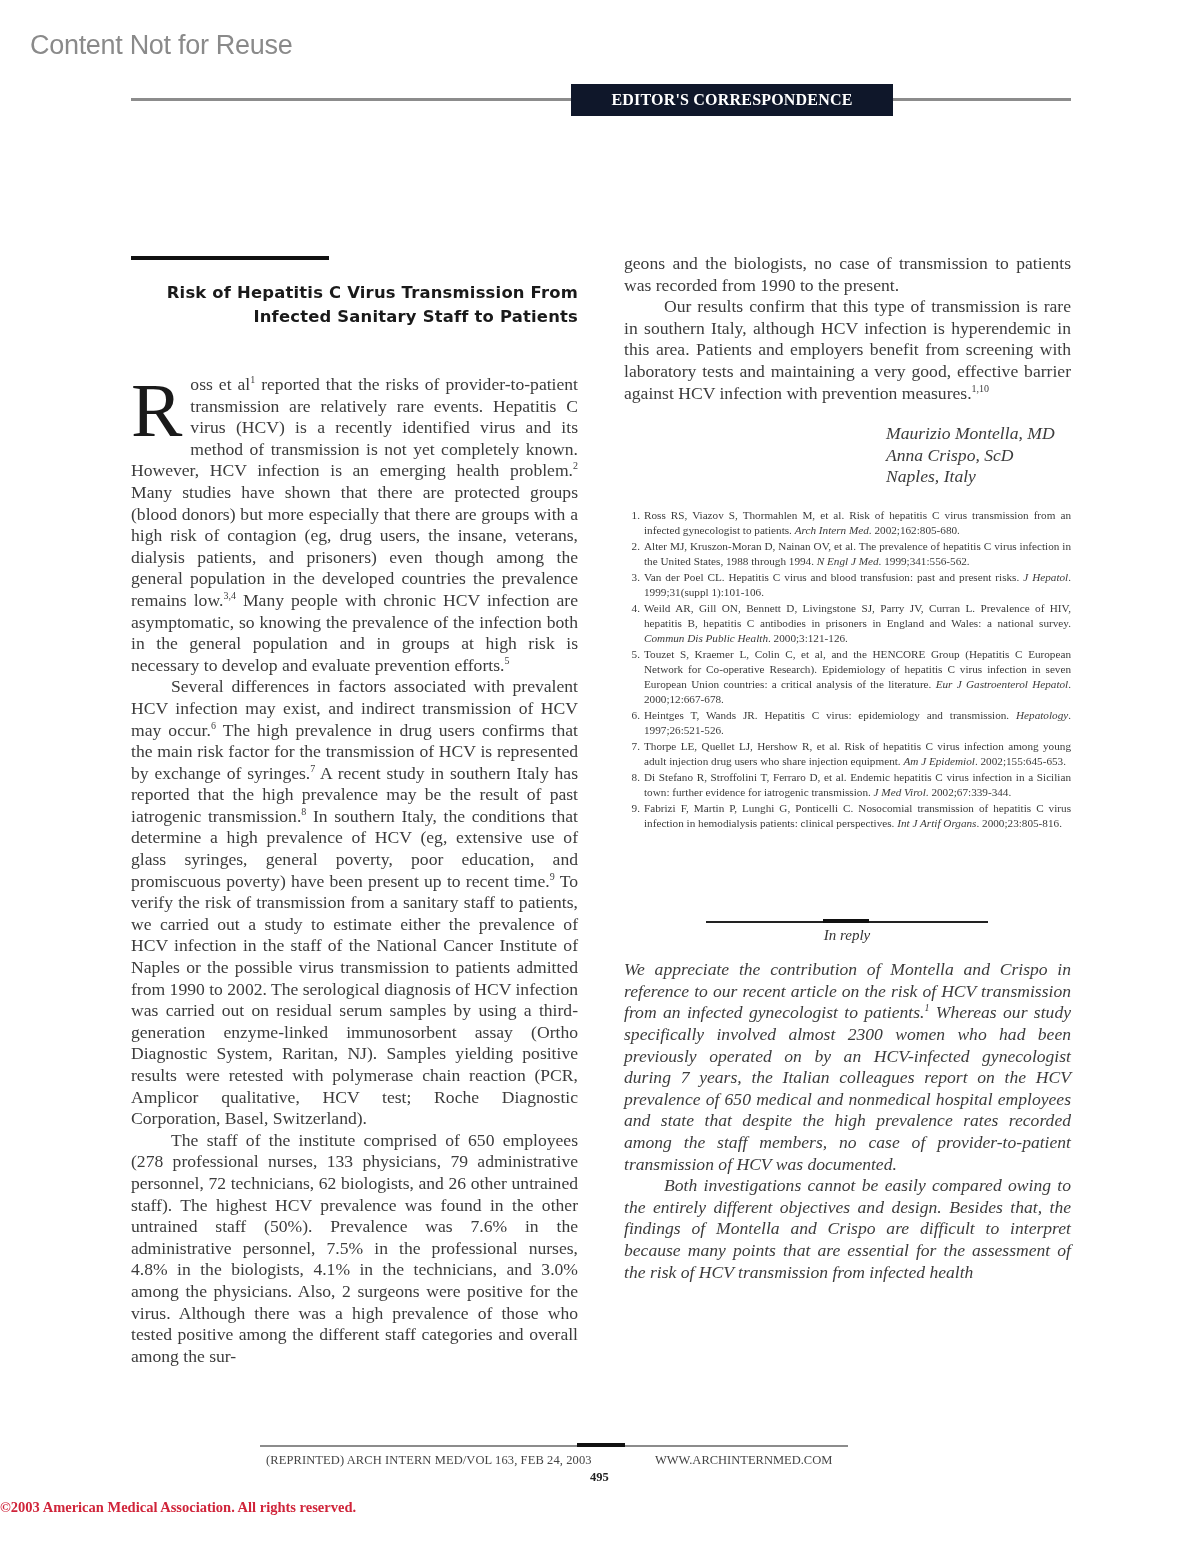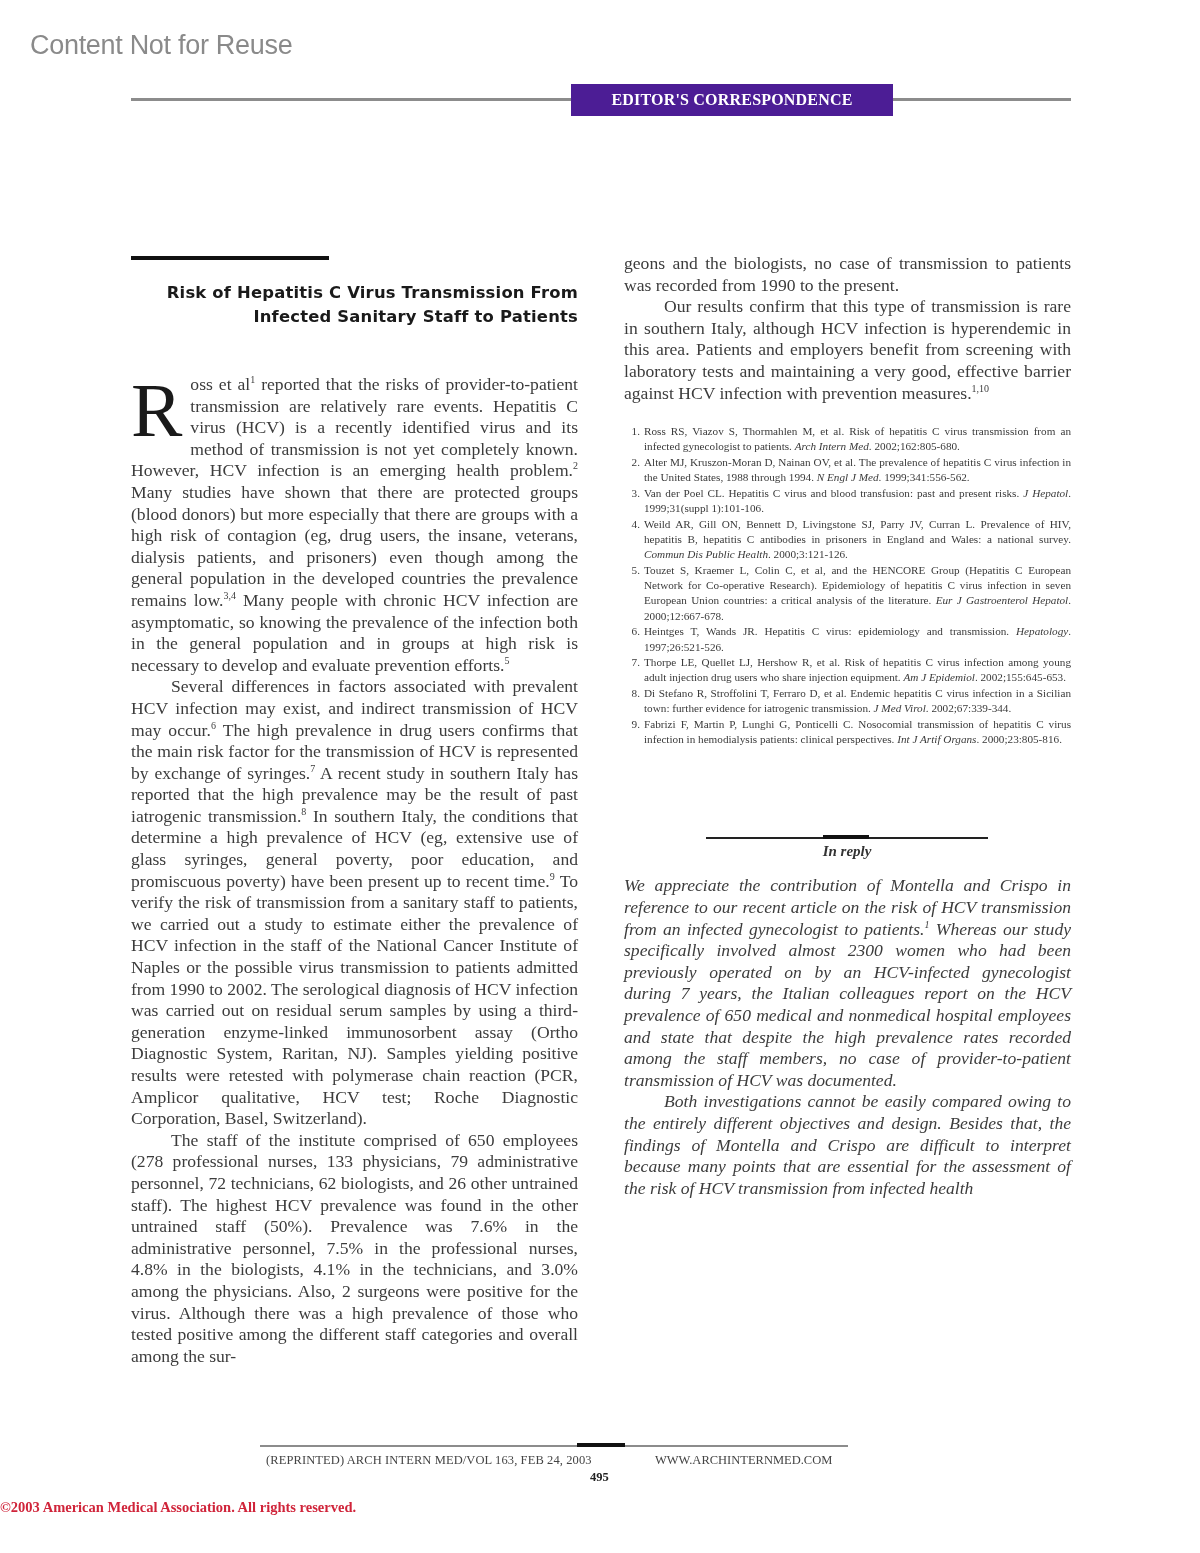--- a/index.html
+++ b/index.html
@@ -2,21 +2,21 @@
 <html><head>
 <meta charset="utf-8">
 <style>
   html, body { margin: 0; padding: 0; background: #ffffff; }
   body { width: 1200px; height: 1553px; position: relative; overflow: hidden;
          font-family: "Liberation Serif", "DejaVu Serif", serif; color: #3a3a3a; }
   .watermark { position: absolute; left: 30px; top: 30px; font-family: "Liberation Sans", sans-serif;
                font-size: 27px; color: #8a8a8a; letter-spacing: -0.3px; text-align: center; }
   .section-bar { position: absolute; left: 131px; top: 84px; width: 940px; height: 32px; }
   .section-bar .rule { position: absolute; left: 0; right: 0; top: 14px; height: 3px; background: #8c8c8c; }
-  .section-bar .label { position: absolute; left: 440px; top: 0; width: 322px; height: 32px; background: #4c1d95;
+  .section-bar .label { position: absolute; left: 440px; top: 0; width: 322px; height: 32px; background: #0f172a;
                         color: #ffffff; font-weight: bold; font-size: 16px; text-align: center; line-height: 32px;
                         letter-spacing: 0.2px; }
   .col { position: absolute; font-size: 17.6px; line-height: 21.6px; text-align: justify; color: #3c3c3c; }
   .col-left { left: 131px; top: 256px; width: 447px; }
   .col-right { left: 624px; top: 253px; width: 447px; }
   .title-rule { width: 198px; height: 4px; background: #111; margin-bottom: 21px; }
   .title { font-family: "DejaVu Sans", sans-serif; font-weight: bold; font-size: 16.4px; line-height: 23.5px;
            color: #1a1a1a; text-align: right; margin: 0 0 46px 0; letter-spacing: 0.2px; }
   .dropcap { float: left; font-size: 77px; line-height: 60px; margin: 6px 8px 0 0; color: #1a1a1a; font-weight: normal; }
   p { margin: 0; }
@@ -24,21 +24,21 @@
   sup { font-size: 10px; line-height: 0; vertical-align: 7px; }
   .sig { margin: 19px 0 0 262px; font-style: italic; font-size: 17.6px; line-height: 21.6px; text-align: left; }
   .refs { margin: 20px 0 0 0; padding: 0; list-style: none; font-size: 11.2px; line-height: 15.2px; color: #3a3a3a; }
   .refs li { position: relative; padding-left: 20px; margin-bottom: 0.5px; text-align: justify; }
   .refs li .num { position: absolute; left: 0; width: 16px; text-align: right; }
   .refs i { font-style: italic; }
   .reply-head { margin: 90px 0 0 82px; width: 282px; position: relative; height: 22px; }
   .reply-head .rule { position: absolute; left: 0; right: 0; top: 0; height: 2px; background: #222; }
   .reply-head .nub { position: absolute; left: 117px; top: -2px; width: 46px; height: 4px; background: #111; }
   .reply-head .txt { position: absolute; left: 0; right: 0; top: 4px; text-align: center; font-style: italic;
-                     font-weight: bold; font-size: 15px; color: #333; }
+                     font-weight: normal; font-size: 15px; color: #333; }
   .reply { margin-top: 16px; font-style: italic; }
   .footer { position: absolute; left: 250px; top: 1445px; width: 620px; font-size: 12.5px; color: #444; }
   .footer .rule { position: absolute; left: 10px; width: 588px; top: 0; height: 2px; background: #8c8c8c; }
   .footer .nub { position: absolute; left: 327px; top: -2px; width: 48px; height: 4px; background: #111; }
   .footer .cite { position: absolute; left: 16px; top: 8px; white-space: nowrap; letter-spacing: 0.1px; }
   .footer .site { position: absolute; left: 405px; top: 8px; white-space: nowrap; }
   .footer .page { position: absolute; left: 340px; top: 25px; font-weight: bold; color: #222; }
   .copyright { position: absolute; left: 0; right: 0; top: 1499px; text-align: left; color: #d0243a;
                font-weight: bold; font-size: 14.5px; }
 </style>
@@ -58,20 +58,25 @@
   <p>
     <span class="dropcap">R</span><span>oss et al</span><sup>1</sup><span> reported that the risks of provider-to-patient transmission are relatively rare events. Hepatitis C virus (HCV) is a recently identified virus and its method of transmission is not yet completely known. However, HCV infection is an emerging health problem.</span><sup>2</sup><span> Many studies have shown that there are protected groups (blood donors) but more especially that there are groups with a high risk of contagion (eg, drug users, the insane, veterans, dialysis patients, and prisoners) even though among the general population in the developed countries the prevalence remains low.</span><sup>3,4</sup><span> Many people with chronic HCV infection are asymptomatic, so knowing the prevalence of the infection both in the general population and in groups at high risk is necessary to develop and evaluate prevention efforts.</span><sup>5</sup>
   </p>
   <p class="indent"><span>Several differences in factors associated with prevalent HCV infection may exist, and indirect transmission of HCV may occur.</span><sup>6</sup><span> The high prevalence in drug users confirms that the main risk factor for the transmission of HCV is represented by exchange of syringes.</span><sup>7</sup><span> A recent study in southern Italy has reported that the high prevalence may be the result of past iatrogenic transmission.</span><sup>8</sup><span> In southern Italy, the conditions that determine a high prevalence of HCV (eg, extensive use of glass syringes, general poverty, poor education, and promiscuous poverty) have been present up to recent time.</span><sup>9</sup><span> To verify the risk of transmission from a sanitary staff to patients, we carried out a study to estimate either the prevalence of HCV infection in the staff of the National Cancer Institute of Naples or the possible virus transmission to patients admitted from 1990 to 2002. The serological diagnosis of HCV infection was carried out on residual serum samples by using a third-generation enzyme-linked immunosorbent assay (Ortho Diagnostic System, Raritan, NJ). Samples yielding positive results were retested with polymerase chain reaction (PCR, Amplicor qualitative, HCV test; Roche Diagnostic Corporation, Basel, Switzerland).</span></p>
   <p class="indent"><span id="p3-left">The staff of the institute comprised of 650 employees (278 professional nurses, 133 physicians, 79 administrative personnel, 72 technicians, 62 biologists, and 26 other untrained staff). The highest HCV prevalence was found in the other untrained staff (50%). Prevalence was 7.6% in the administrative personnel, 7.5% in the professional nurses, 4.8% in the biologists, 4.1% in the technicians, and 3.0% among the physicians. Also, 2 surgeons were positive for the virus. Although there was a high prevalence of those who tested positive among the different staff categories and overall among the sur-</span></p>
 </div>
 
 <div class="col col-right">
   <p><span id="p3-right">geons and the biologists, no case of transmission to patients was recorded from 1990 to the present.</span></p>
   <p class="indent"><span>Our results confirm that this type of transmission is rare in southern Italy, although HCV infection is hyperendemic in this area. Patients and employers benefit from screening with laboratory tests and maintaining a very good, effective barrier against HCV infection with prevention measures.</span><sup>1,10</sup></p>
+  <div class="sig">
+    <div>Maurizio Montella, MD</div>
+    <div>Anna Crispo, ScD</div>
+    <div>Naples, Italy</div>
+  </div>
   <ol class="refs" id="refs">
       <li><span class="num">1.</span><span>Ross RS, Viazov S, Thormahlen M, et al. Risk of hepatitis C virus transmission from an infected gynecologist to patients. </span><i>Arch Intern Med</i><span>. 2002;162:805-680.</span></li>
       <li><span class="num">2.</span><span>Alter MJ, Kruszon-Moran D, Nainan OV, et al. The prevalence of hepatitis C virus infection in the United States, 1988 through 1994. </span><i>N Engl J Med</i><span>. 1999;341:556-562.</span></li>
       <li><span class="num">3.</span><span>Van der Poel CL. Hepatitis C virus and blood transfusion: past and present risks. </span><i>J Hepatol</i><span>. 1999;31(suppl 1):101-106.</span></li>
       <li><span class="num">4.</span><span>Weild AR, Gill ON, Bennett D, Livingstone SJ, Parry JV, Curran L. Prevalence of HIV, hepatitis B, hepatitis C antibodies in prisoners in England and Wales: a national survey. </span><i>Commun Dis Public Health</i><span>. 2000;3:121-126.</span></li>
       <li><span class="num">5.</span><span>Touzet S, Kraemer L, Colin C, et al, and the HENCORE Group (Hepatitis C European Network for Co-operative Research). Epidemiology of hepatitis C virus infection in seven European Union countries: a critical analysis of the literature. </span><i>Eur J Gastroenterol Hepatol</i><span>. 2000;12:667-678.</span></li>
       <li><span class="num">6.</span><span>Heintges T, Wands JR. Hepatitis C virus: epidemiology and transmission. </span><i>Hepatology</i><span>. 1997;26:521-526.</span></li>
       <li><span class="num">7.</span><span>Thorpe LE, Quellet LJ, Hershow R, et al. Risk of hepatitis C virus infection among young adult injection drug users who share injection equipment. </span><i>Am J Epidemiol</i><span>. 2002;155:645-653.</span></li>
       <li><span class="num">8.</span><span>Di Stefano R, Stroffolini T, Ferraro D, et al. Endemic hepatitis C virus infection in a Sicilian town: further evidence for iatrogenic transmission. </span><i>J Med Virol</i><span>. 2002;67:339-344.</span></li>
       <li><span class="num">9.</span><span>Fabrizi F, Martin P, Lunghi G, Ponticelli C. Nosocomial transmission of hepatitis C virus infection in hemodialysis patients: clinical perspectives. </span><i>Int J Artif Organs</i><span>. 2000;23:805-816.</span></li>

